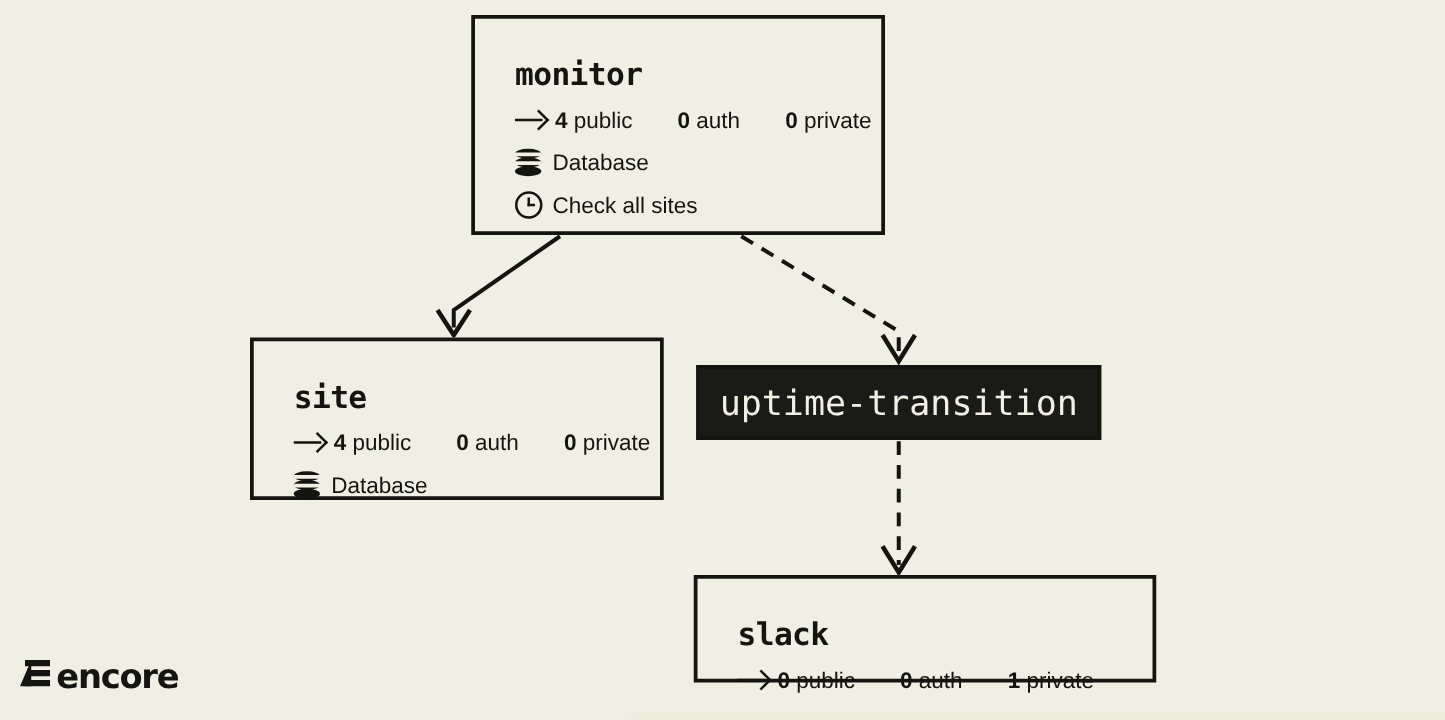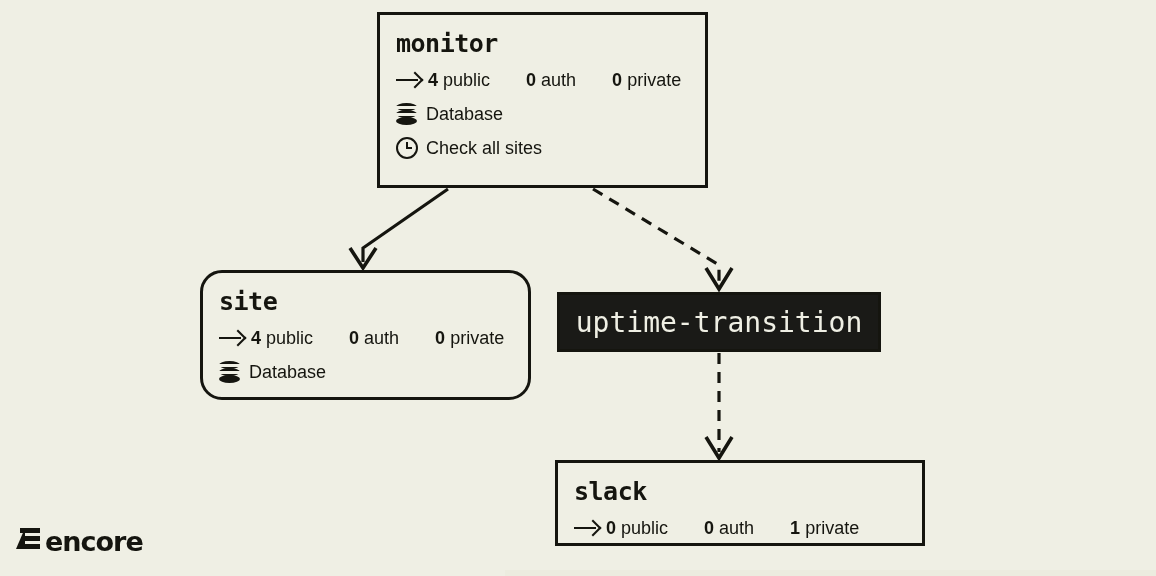--- a/index.html
+++ b/index.html
@@ -46,21 +46,21 @@
     height: 576px;
     pointer-events: none;
   }
 
   
   .node {
     position: absolute;
     box-sizing: border-box;
     background: #EFEFE4;
     border: 3px solid #15150F;
-    padding: 0;
+    padding: 16px;
   }
   .node-title {
     font-family: "DejaVu Sans Mono", "Liberation Mono", monospace;
     font-weight: 700;
     font-size: 25px;
     letter-spacing: -0.5px;
     color: #15150F;
     line-height: 1;
     white-space: nowrap;
   }
@@ -234,21 +234,21 @@
     font-family: "DejaVu Sans", sans-serif;
     font-size: 27px;
     font-weight: 700;
     color: #15150F;
     letter-spacing: -1px;
     line-height: 1;
   }
 
   
   #node-monitor { left: 377px; top: 12px;  width: 331px; height: 176px; }
-  #node-site    { left: 200px; top: 270px; width: 331px; height: 130px; border-radius: 22px; }
+  #node-site    { left: 200px; top: 270px; width: 331px; height: 130px; }
   #node-slack   { left: 555px; top: 460px; width: 370px; height: 86px; }
   #topic-uptime { left: 557px; top: 292px; width: 324px; height: 60px; }
 </style>
 </head>
 <body>
 
 <div id="canvas">
 
   <svg class="edges" viewBox="0 0 1156 576" xmlns="http://www.w3.org/2000/svg">
 

